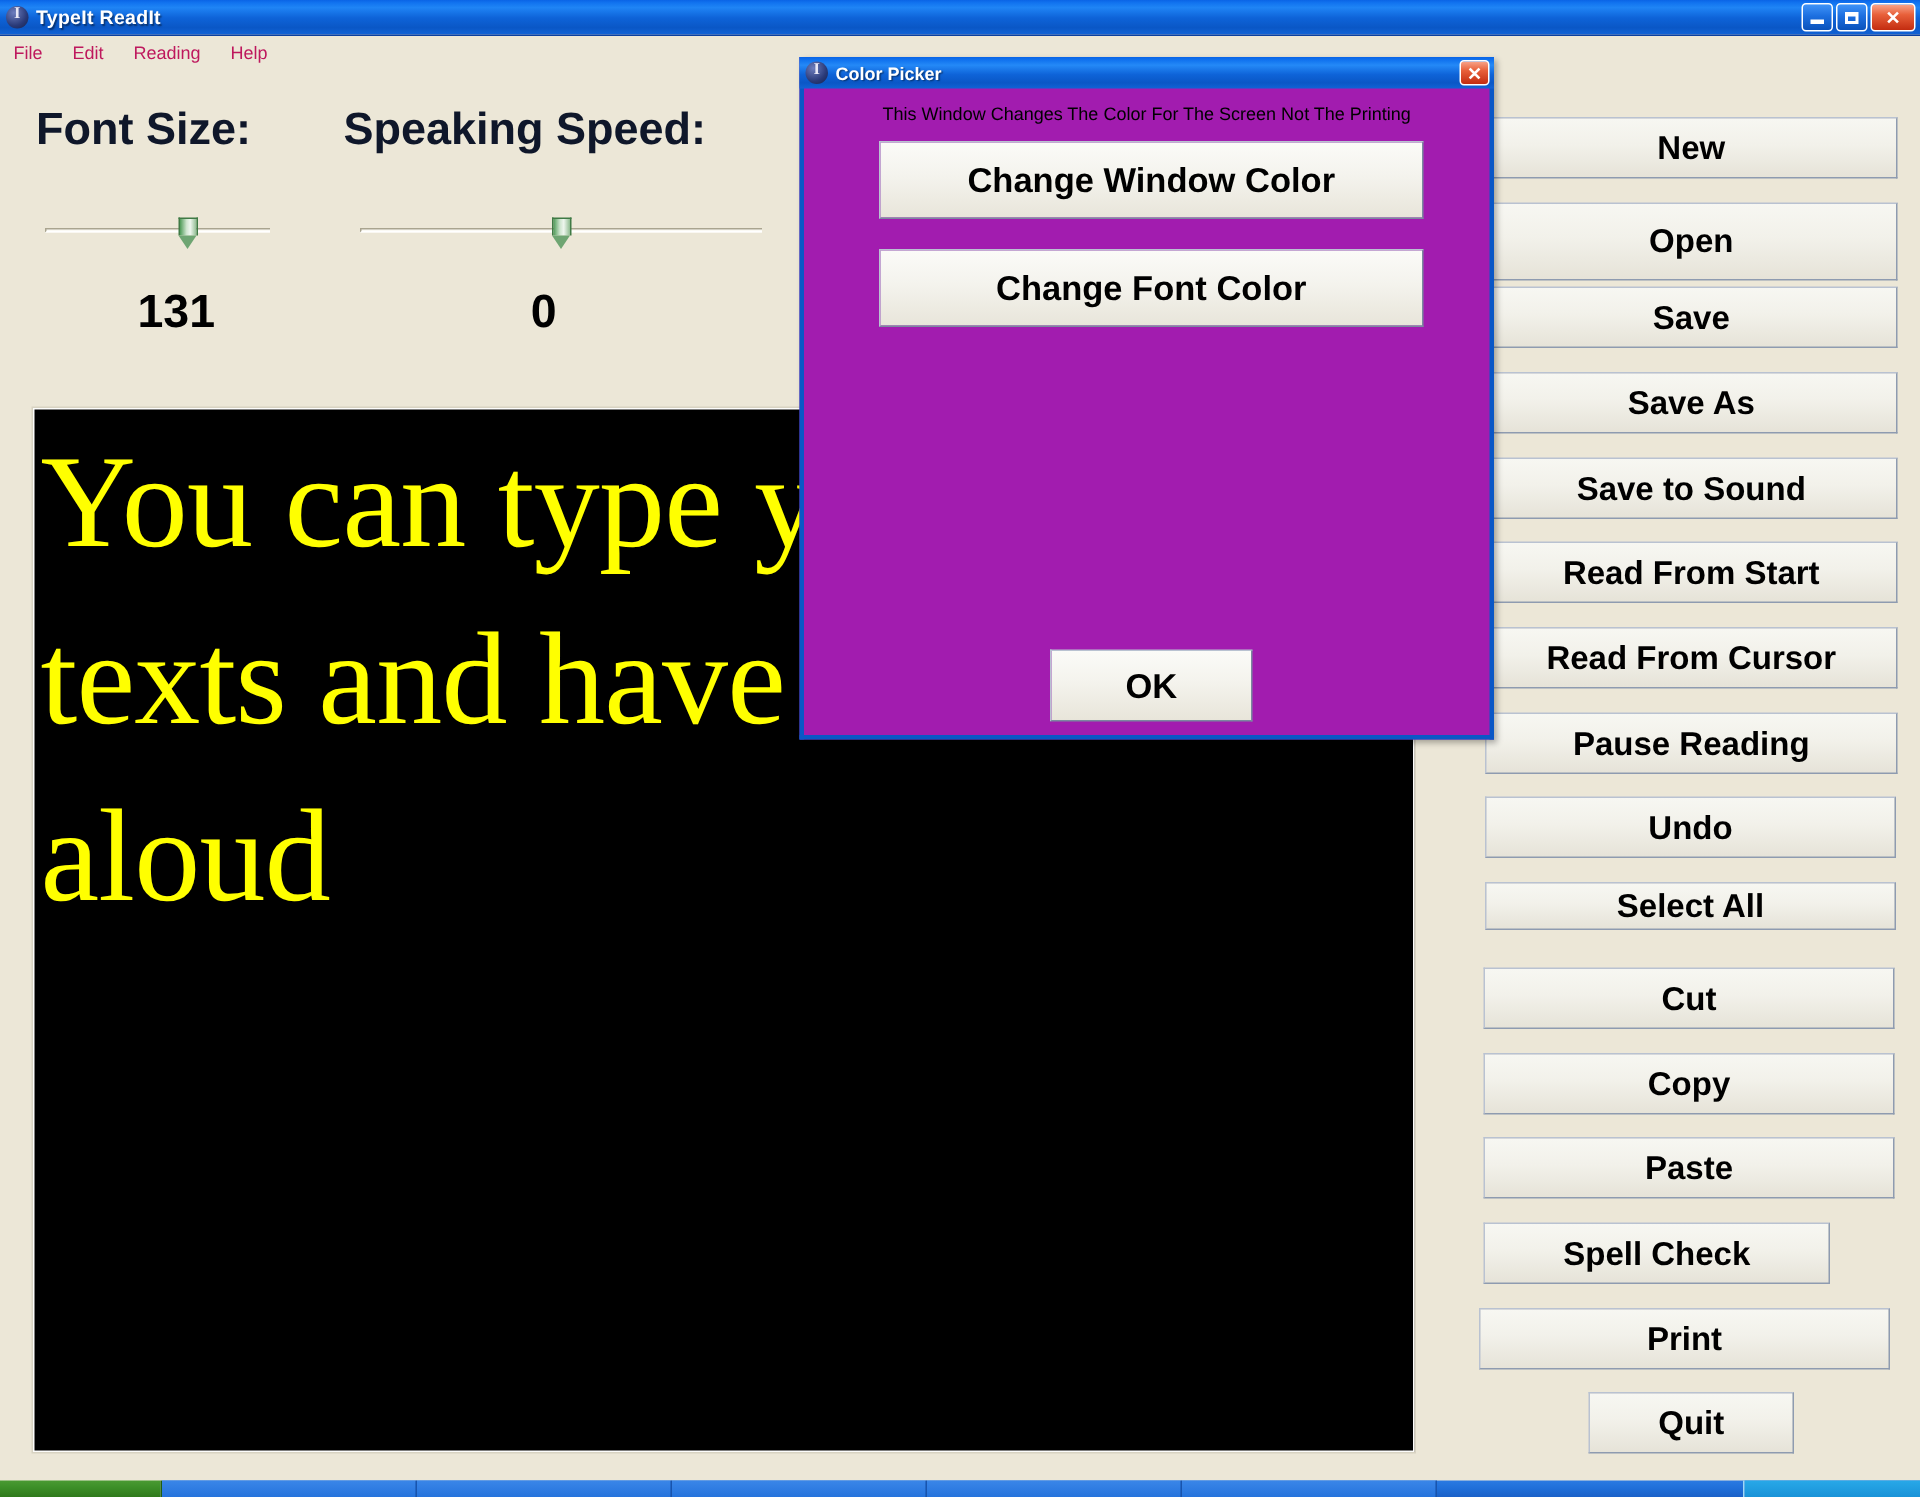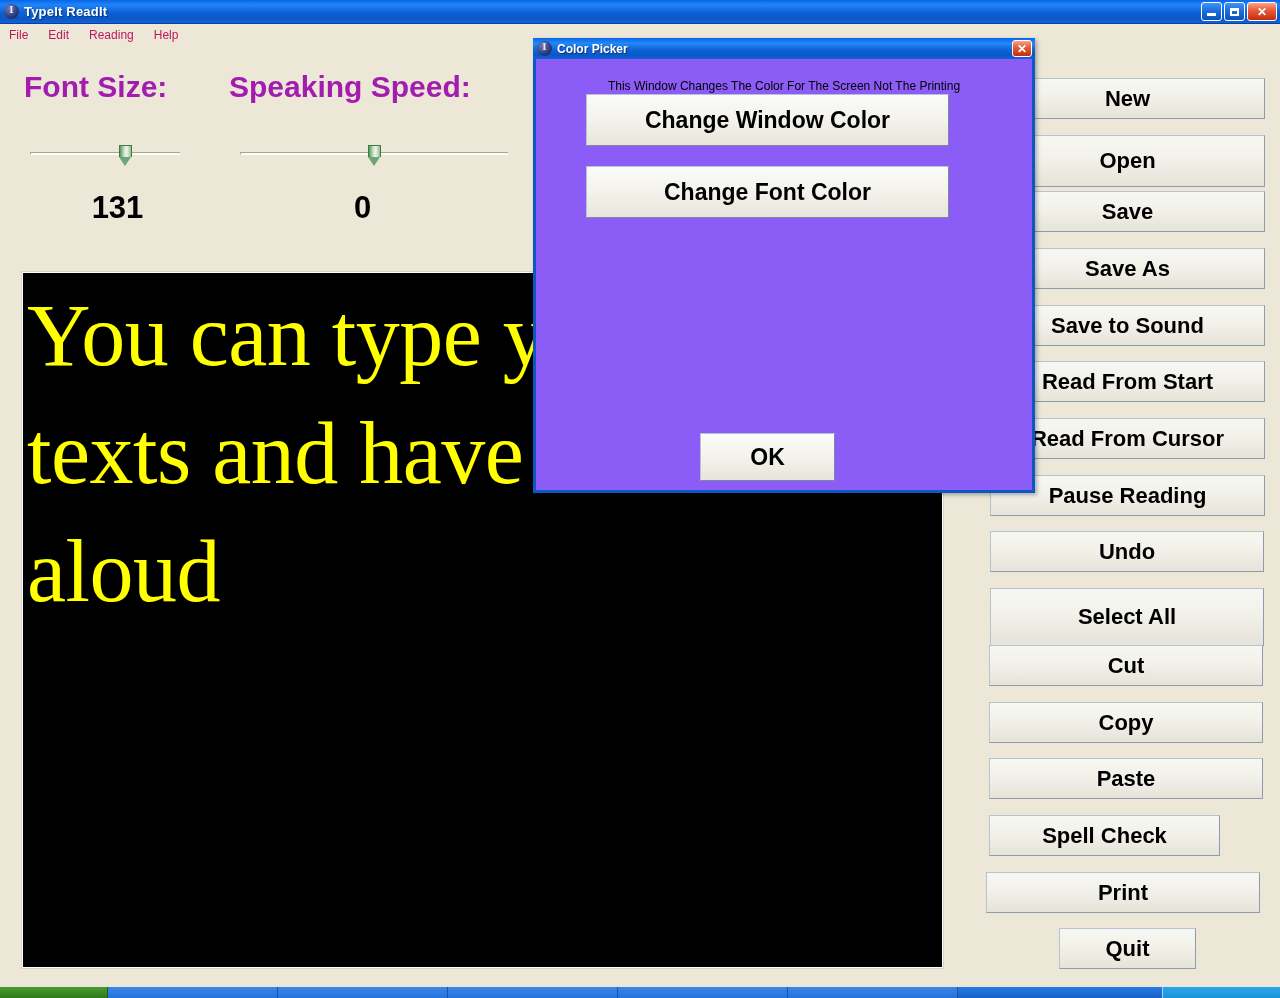--- a/index.html
+++ b/index.html
@@ -89,21 +89,21 @@
     font: 12px "Liberation Sans", sans-serif;
     color: #be185d;
     padding: 1px 3px;
     cursor: default;
   }
 
   
   .ctl-label {
     position: absolute;
     font: bold 30px "Liberation Sans", sans-serif;
-    color: #a21caf;
+    color: #0f172a;
     white-space: nowrap;
   }
   #lbl-fontsize { left: 24px;  top: 70px; }
   #lbl-speed    { left: 229px; top: 70px; }
 
   .slider {
     position: absolute;
     height: 26px;
   }
   .slider .track {
@@ -175,22 +175,22 @@
     align-items: center;
     justify-content: center;
     white-space: nowrap;
     cursor: default;
   }
 
   
   #dialog {
     position: absolute;
     left: 533px; top: 38px;
-    width: 502px; height: 455px;
-    background: #8b5cf6;
+    width: 463px; height: 455px;
+    background: #a21caf;
     border: 3px solid #0a57c6;
     border-top: none;
     box-shadow: 2px 2px 4px rgba(0,0,0,.3);
   }
   .dlg-titlebar {
     height: 21px;
     margin: 0 -3px;
     background: linear-gradient(to bottom,
         #0a64e6 0%, #1173ef 10%, #2489f7 26%,
         #0e63d8 56%, #0a57c6 82%, #1163d6 100%);
@@ -209,21 +209,21 @@
     width: 20px; height: 17px;
     border: 1px solid #fff;
     border-radius: 3px;
     background: linear-gradient(to bottom, #f8a48a 0%, #e8603a 40%, #c32c10 100%);
     display: flex; align-items: center; justify-content: center;
     color: #fff;
     font: bold 12px "Liberation Sans", sans-serif;
     line-height: 1;
   }
   .dlg-note {
-    margin-top: 20px;
+    margin-top: 10px;
     text-align: center;
     font: 12px "Liberation Sans", sans-serif;
     color: #000;
   }
   .dlg-btn {
     position: absolute;
     left: 50px;
     width: 363px; height: 52px;
     background: linear-gradient(to bottom, #fbfbf8 0%, #f4f3ed 45%, #e8e5da 100%);
     border: 1px solid #7b88a0;
@@ -350,21 +350,21 @@
   <div id="side-buttons">
     <div class="rbtn" style="left:990px;top:78px;width:275px;height:41px">New</div>
     <div class="rbtn" style="left:990px;top:135px;width:275px;height:52px">Open</div>
     <div class="rbtn" style="left:990px;top:191px;width:275px;height:41px">Save</div>
     <div class="rbtn" style="left:990px;top:248px;width:275px;height:41px">Save As</div>
     <div class="rbtn" style="left:990px;top:305px;width:275px;height:41px">Save to Sound</div>
     <div class="rbtn" style="left:990px;top:361px;width:275px;height:41px">Read From Start</div>
     <div class="rbtn" style="left:990px;top:418px;width:275px;height:41px">Read From Cursor</div>
     <div class="rbtn" style="left:990px;top:475px;width:275px;height:41px">Pause Reading</div>
     <div class="rbtn" style="left:990px;top:531px;width:274px;height:41px">Undo</div>
-    <div class="rbtn" style="left:990px;top:588px;width:274px;height:58px">Select All</div>
+    <div class="rbtn" style="left:990px;top:588px;width:274px;height:32px">Select All</div>
     <div class="rbtn" style="left:989px;top:645px;width:274px;height:41px">Cut</div>
     <div class="rbtn" style="left:989px;top:702px;width:274px;height:41px">Copy</div>
     <div class="rbtn" style="left:989px;top:758px;width:274px;height:41px">Paste</div>
     <div class="rbtn" style="left:989px;top:815px;width:231px;height:41px">Spell Check</div>
     <div class="rbtn" style="left:986px;top:872px;width:274px;height:41px">Print</div>
     <div class="rbtn" style="left:1059px;top:928px;width:137px;height:41px">Quit</div>
   </div>
 
   <div id="dialog">
     <div class="dlg-titlebar">

